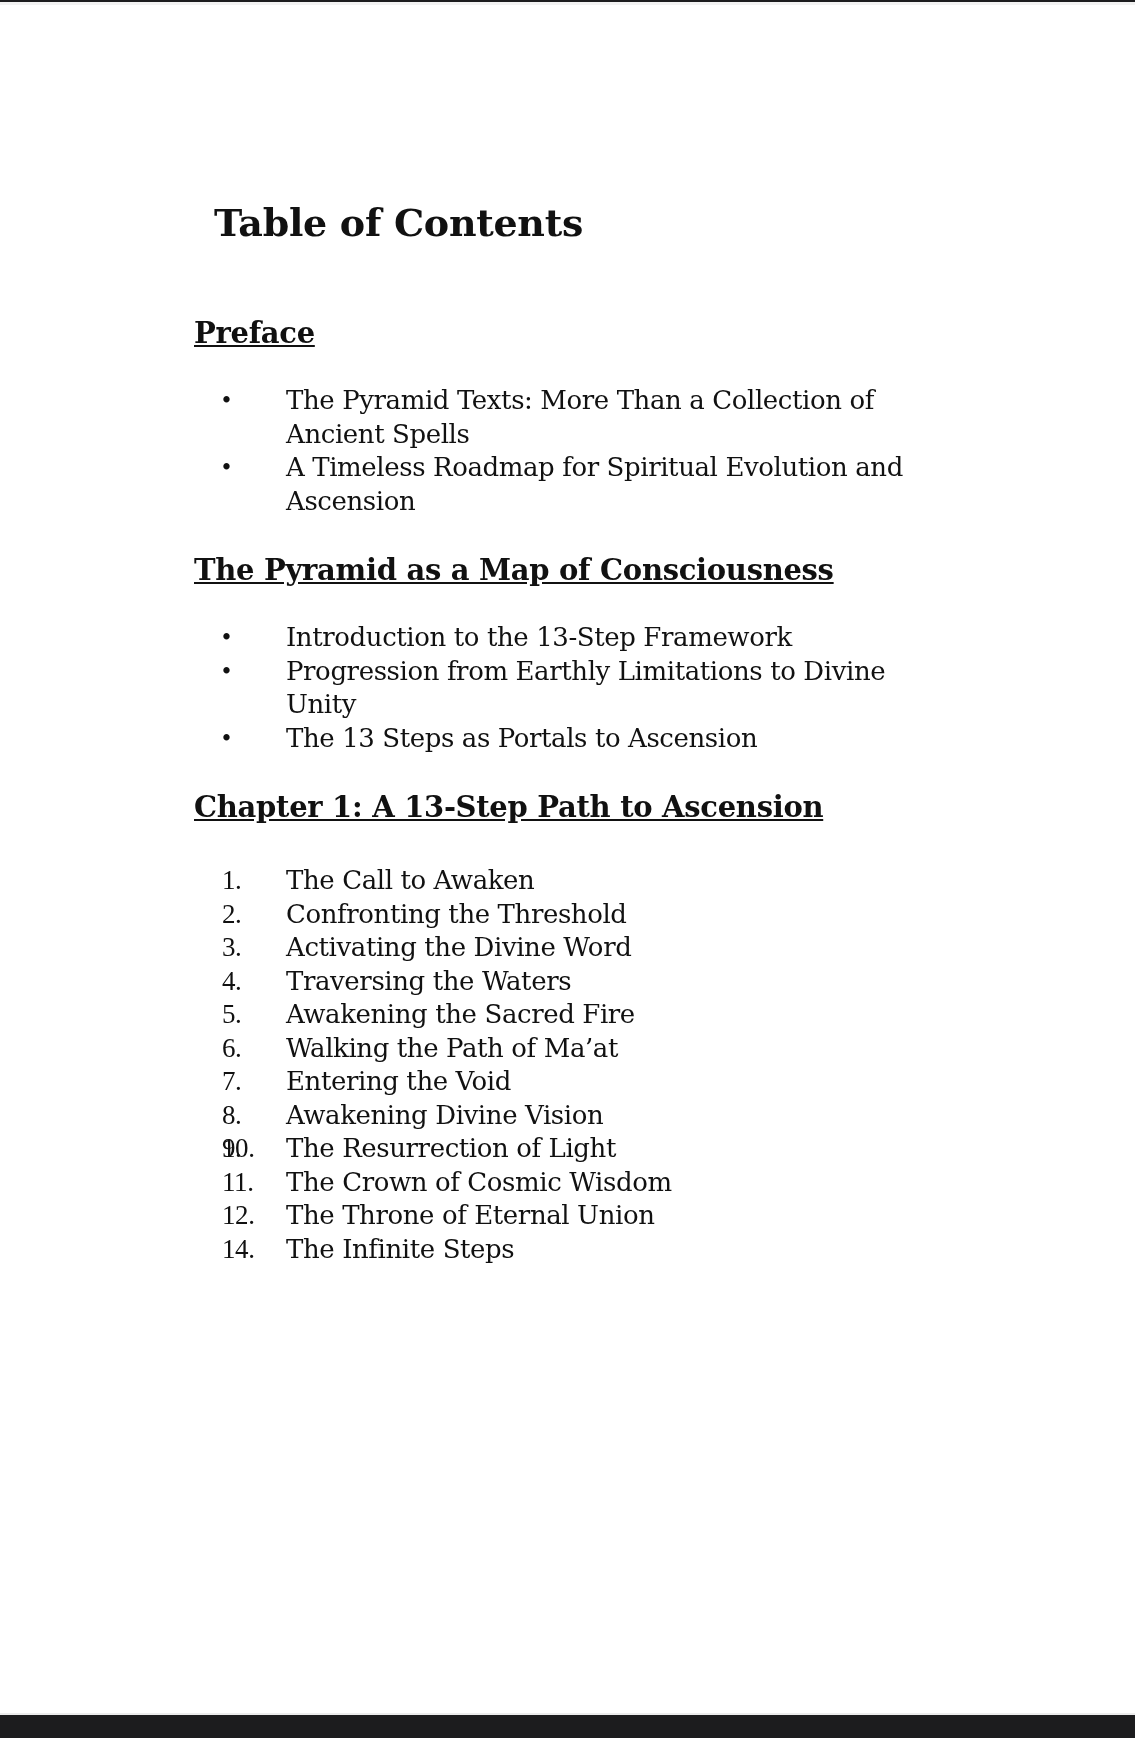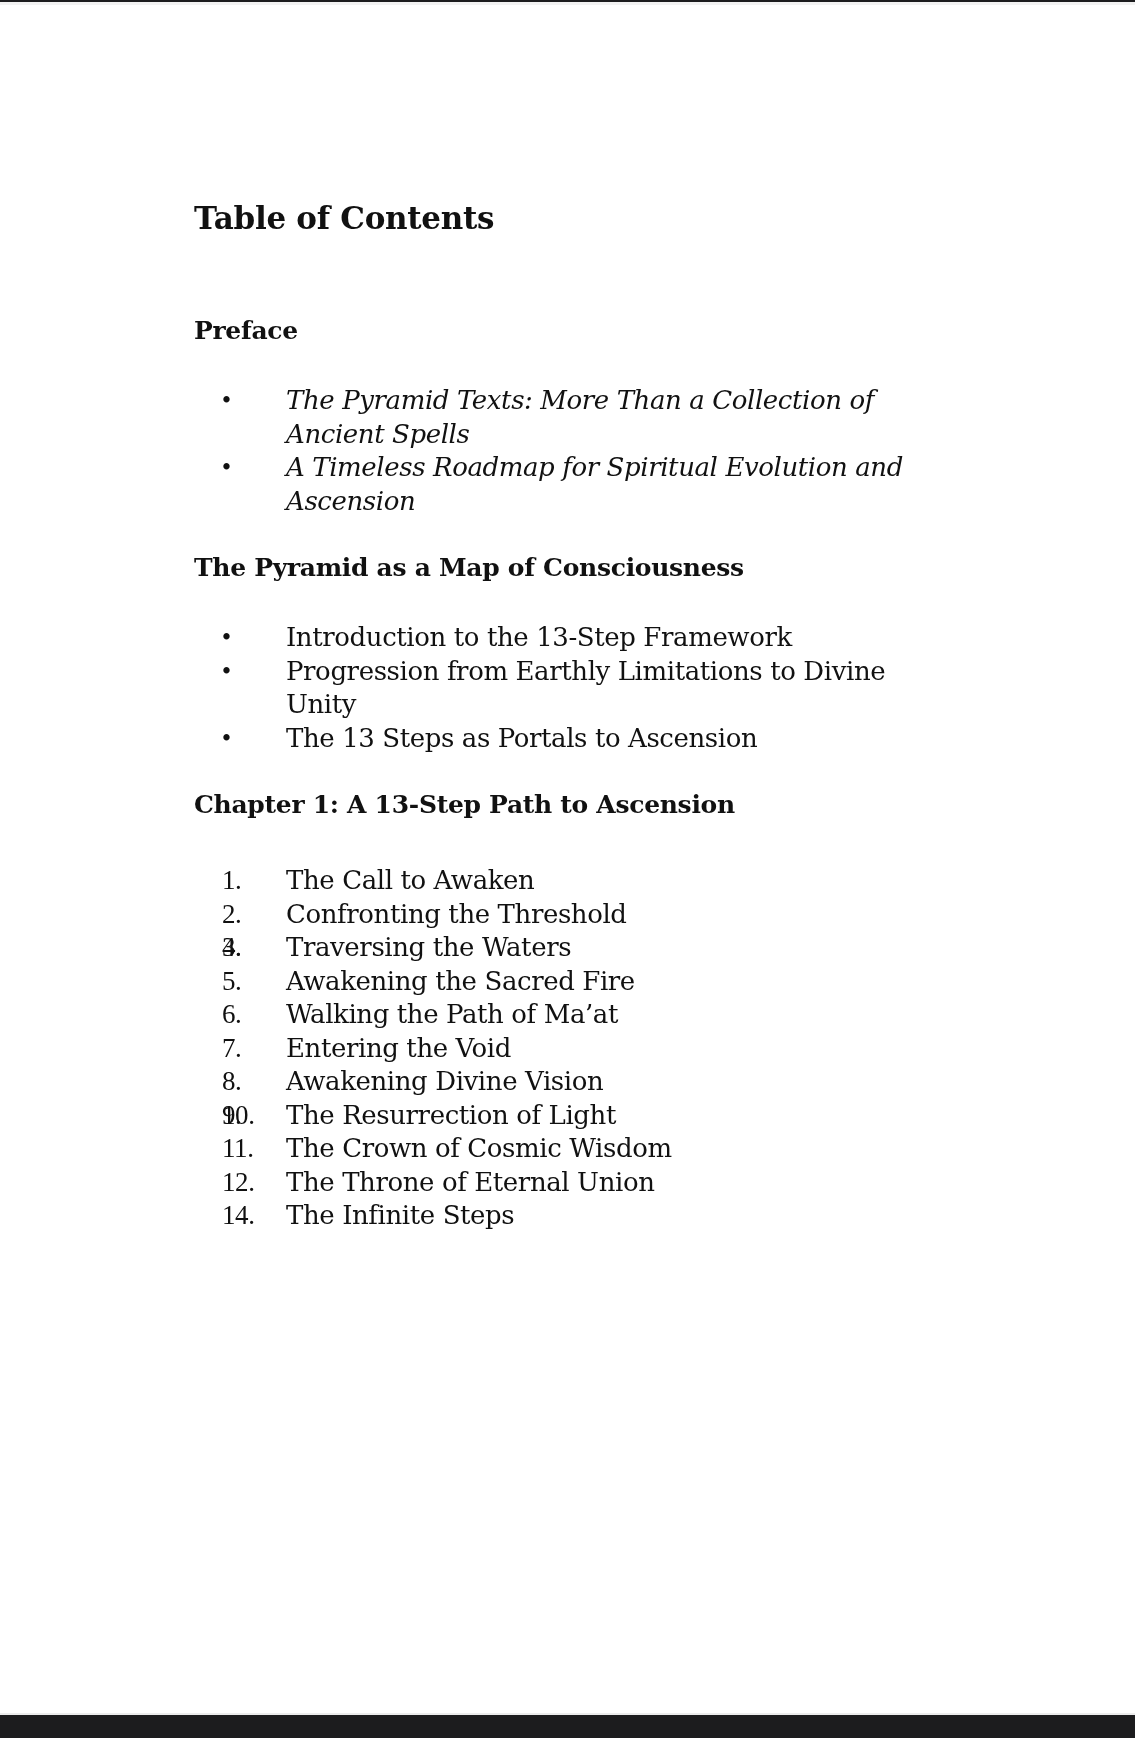--- a/index.html
+++ b/index.html
@@ -51,22 +51,22 @@
     }
     .h {
       position: absolute;
       left: 194px;
       margin: 0;
       font-family: "DejaVu Serif", serif;
       font-weight: bold;
       white-space: nowrap;
       letter-spacing: -0.3px;
     }
-    .title { top: 200px; font-size: 31px; }
-    .sec { font-size: 25px; }
+    .title { top: 200px; font-size: 38px; margin-left: 20px; }
+    .sec { font-size: 29px; text-decoration: underline; }
     .sec-preface { top: 316px; }
     .sec-pyramid { top: 553px; }
     .sec-chapter { top: 790px; }
     .sec-concluding { top: 1370px; }
 
     .list {
       position: absolute;
       left: 0;
       margin: 0;
       padding: 0;
@@ -91,21 +91,21 @@
     .list .num-marker {
       left: 222px;
       font-family: "Liberation Serif", serif;
       font-size: 27px;
     }
     .list .text {
       display: block;
       margin-left: 286px;
     }
     .list-preface { top: 384px; }
-    .list-preface .text { width: 660px; font-style: italic; }
+    .list-preface .text { width: 660px; }
     .list-pyramid { top: 621px; }
     .list-pyramid .text { width: 660px; }
     .list-chapter { top: 864px; }
     .list-chapter .text { width: 660px; }
   </style>
 </head>
 <body>
 
 <div class="top-bar"></div>
 <div class="top-shade"></div>
@@ -147,20 +147,21 @@
     <li>
         <span class="marker num-marker">1.</span>
         <span class="text">The Call to Awaken</span>
       </li>
     <li>
         <span class="marker num-marker">2.</span>
         <span class="text">Confronting the Threshold</span>
       </li>
     <li>
         <span class="marker num-marker">3.</span>
+        <span class="text">Activating the Divine Word</span>
       </li>
     <li>
         <span class="marker num-marker">4.</span>
         <span class="text">Traversing the Waters</span>
       </li>
     <li>
         <span class="marker num-marker">5.</span>
         <span class="text">Awakening the Sacred Fire</span>
       </li>
     <li>

